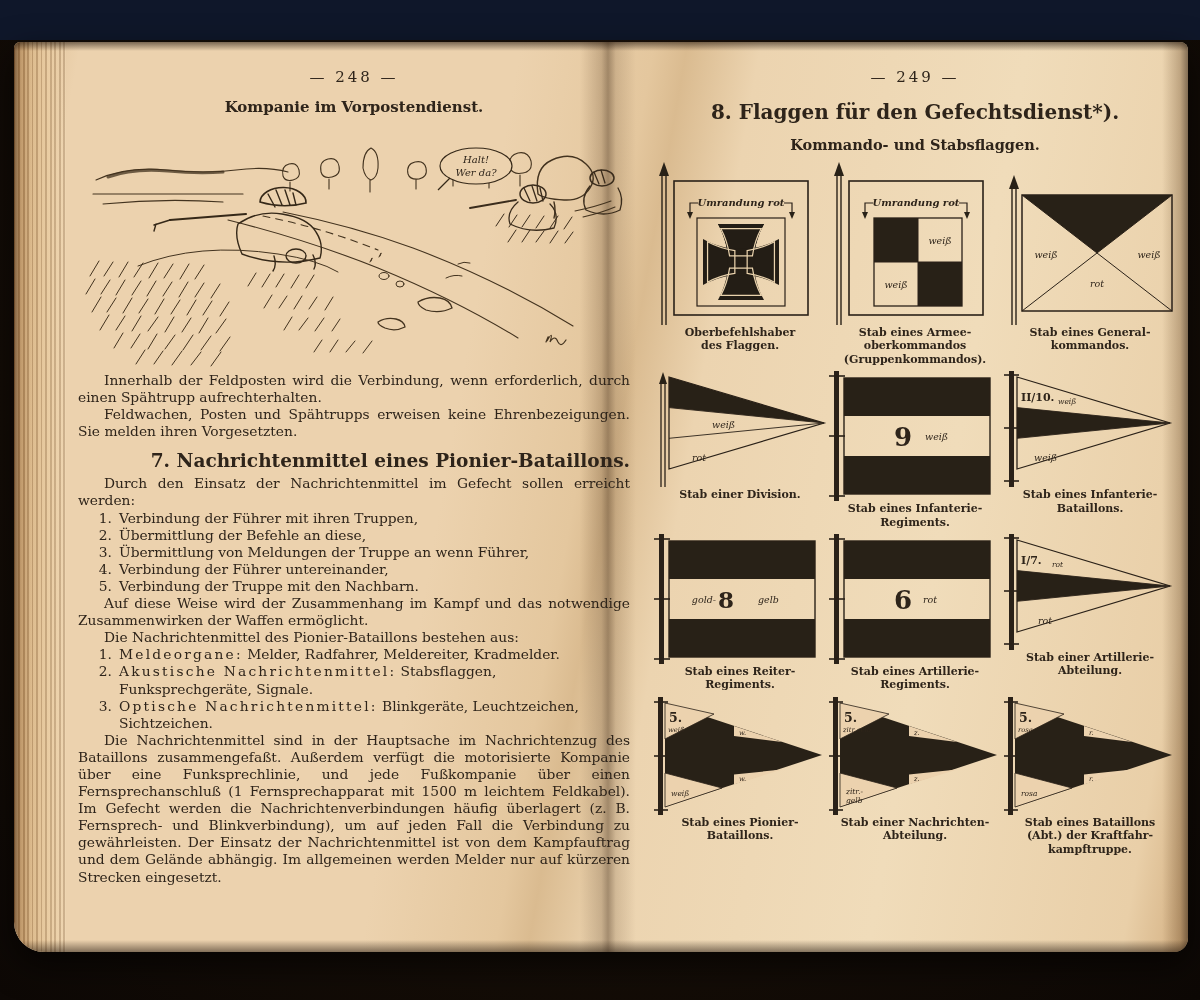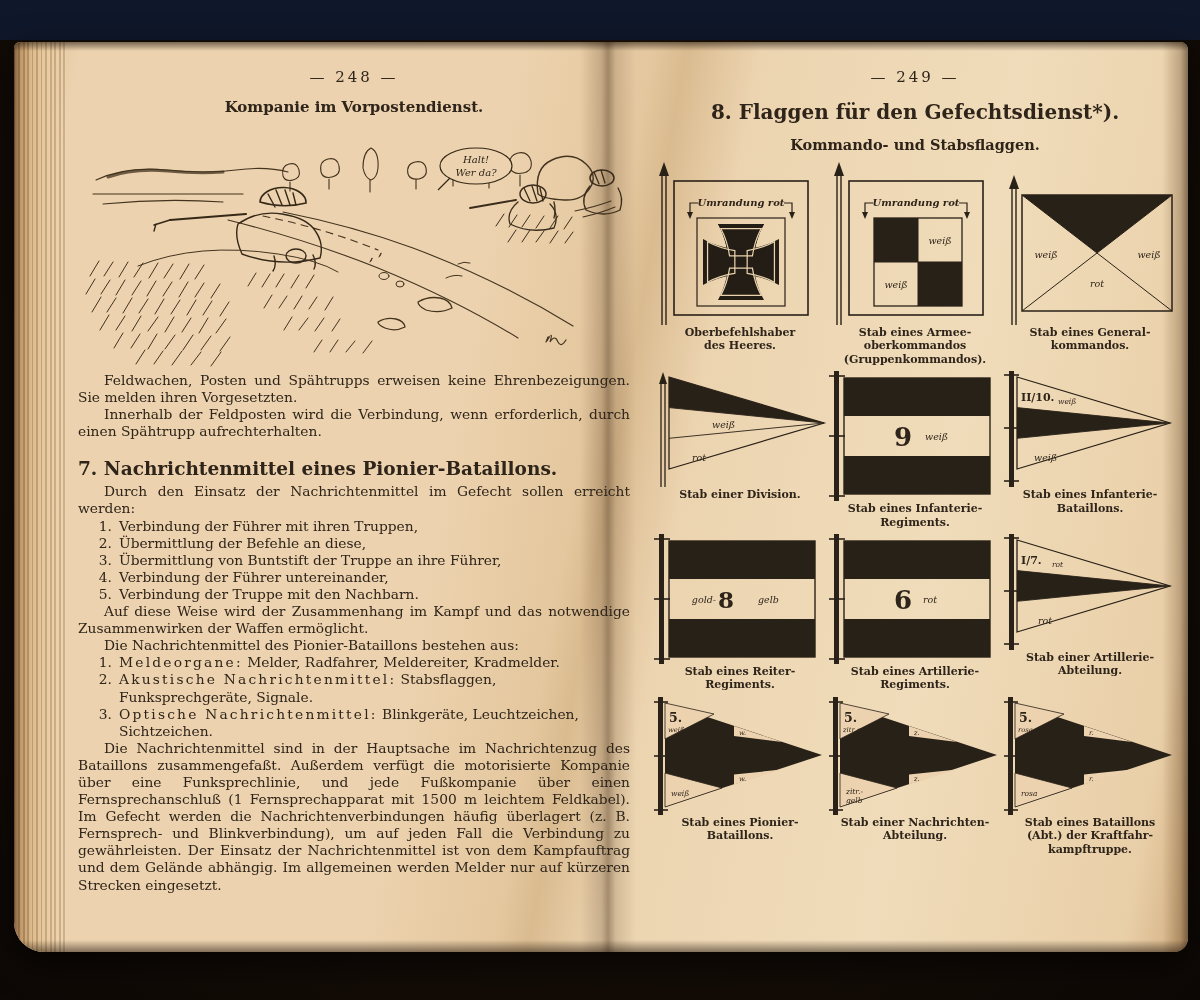--- a/index.html
+++ b/index.html
@@ -22,21 +22,21 @@
   .top-shade{position:absolute;left:0;right:0;top:0;height:9px;
         background:linear-gradient(180deg,rgba(26,14,5,.55),rgba(26,14,5,0));}
   .bottom-shade{position:absolute;left:0;right:0;bottom:0;height:12px;
         background:linear-gradient(0deg,rgba(26,14,5,.5),rgba(26,14,5,0));}
   .page{position:absolute;top:0;}
   .page-left{left:64px;width:552px;}
   .page-right{left:640px;width:522px;}
   .pagenum{text-align:center;font-size:15px;letter-spacing:3px;margin:26px 0 12px;}
   .para{font-size:13.8px;line-height:1.24;text-align:justify;text-indent:26px;margin:0;}
   .fig-heading{text-align:center;font-weight:bold;font-size:15px;margin:8px 0 0;}
-  .section-heading{text-align:left;font-weight:bold;font-size:18.5px;margin:18px 0 4px;}
+  .section-heading{text-align:right;font-weight:bold;font-size:18.5px;margin:10px 0 4px;}
   .list{margin:0 0 0 10px;}
   .li{display:flex;font-size:13.8px;line-height:1.24;}
   .li .num{flex:0 0 24px;text-align:right;padding-right:7px;}
   .li .txt{flex:1;text-align:left;}
   .sperr{letter-spacing:2.2px;}
   .figure{margin:0;}
   .title{font-size:20px;font-weight:bold;text-align:center;margin:14px 0 12px;}
   .subtitle{font-size:14.5px;font-weight:bold;text-align:center;margin:0 0 8px;}
   .flag-row{display:flex;justify-content:space-between;align-items:flex-start;margin-bottom:5px;}
   .flag-cell{display:flex;flex-direction:column;width:172px;}
@@ -134,37 +134,37 @@
           <path d="M468,226 q4,-10 1,-1 q7,-12 3,1 q5,-8 8,0 q3,6 8,-2" stroke-width="1.2"></path>
         </g>
         <g>
           <ellipse cx="398" cy="50" rx="36" ry="18" fill="#ecd2ae" stroke="#352818" stroke-width="1.2"></ellipse>
           <path d="M372,62 l-12,12" fill="none" stroke="#352818" stroke-width="1.2"></path>
           <text class="bubble-txt" x="398" y="47" text-anchor="middle">Halt!</text>
           <text class="bubble-txt" x="398" y="60" text-anchor="middle">Wer da?</text>
         </g>
       </svg>
 
+      <p class="para">Innerhalb der Feldposten wird die Verbindung, wenn erforderlich, durch einen Spähtrupp aufrechterhalten.</p>
       <p class="para">Feldwachen, Posten und Spähtrupps erweisen keine Ehrenbezeigungen. Sie melden ihren Vorgesetzten.</p>
-      <p class="para">Innerhalb der Feldposten wird die Verbindung, wenn erforderlich, durch einen Spähtrupp aufrechterhalten.</p>
       <div class="section-heading">7. Nachrichtenmittel eines Pionier-Bataillons.</div>
       <p class="para">Durch den Einsatz der Nachrichtenmittel im Gefecht sollen erreicht werden:</p>
 
       <div class="list">
         <div class="li">
             <span class="num">1.</span>
             <span class="txt">Verbindung der Führer mit ihren Truppen,</span>
           </div>
         <div class="li">
             <span class="num">2.</span>
             <span class="txt">Übermittlung der Befehle an diese,</span>
           </div>
         <div class="li">
             <span class="num">3.</span>
-            <span class="txt">Übermittlung von Buntstift der Truppe an ihre Führer,</span>
+            <span class="txt">Übermittlung von Meldungen der Truppe an wenn Führer,</span>
           </div>
         <div class="li">
             <span class="num">4.</span>
             <span class="txt">Verbindung der Führer untereinander,</span>
           </div>
         <div class="li">
             <span class="num">5.</span>
             <span class="txt">Verbindung der Truppe mit den Nachbarn.</span>
           </div>
       </div>
@@ -217,21 +217,21 @@
               <use href="#ic-arm" fill="#231d15" transform="rotate(180)"></use>
               <use href="#ic-arm" fill="#231d15" transform="rotate(270)"></use>
               <rect x="-13.5" y="-13.5" width="27" height="27" fill="#231d15"></rect>
               <use href="#ic-arm" fill="none" stroke="#e9d2ac" stroke-width="1.4" transform="scale(0.88)"></use>
               <use href="#ic-arm" fill="none" stroke="#e9d2ac" stroke-width="1.4" transform="rotate(90) scale(0.88)"></use>
               <use href="#ic-arm" fill="none" stroke="#e9d2ac" stroke-width="1.4" transform="rotate(180) scale(0.88)"></use>
               <use href="#ic-arm" fill="none" stroke="#e9d2ac" stroke-width="1.4" transform="rotate(270) scale(0.88)"></use>
             </g>
           </svg>
           <div class="flag-caption">Oberbefehlshaber
-des Heeres.</div>
+des Flaggen.</div>
         </div>
         <div class="flag-cell">
           <svg width="165" height="164" viewBox="0 0 165 164">
             <line x1="8" y1="15" x2="8" y2="164" class="ink" stroke-width="1.4"></line>
             <line x1="12" y1="15" x2="12" y2="164" class="ink" stroke-width="1.4"></line>
             <path d="M10,1 L5,15 L15,15 Z" class="inkfill"></path>
             <rect x="20" y="20" width="134" height="134" fill="none" class="ink" stroke-width="1.6"></rect>
             <path d="M44,42 L36,42 L36,52" fill="none" class="ink" stroke-width="1.2"></path>
             <path d="M33,51 L36,58 L39,51 Z" class="inkfill"></path>
             <path d="M130,42 L138,42 L138,52" fill="none" class="ink" stroke-width="1.2"></path>

